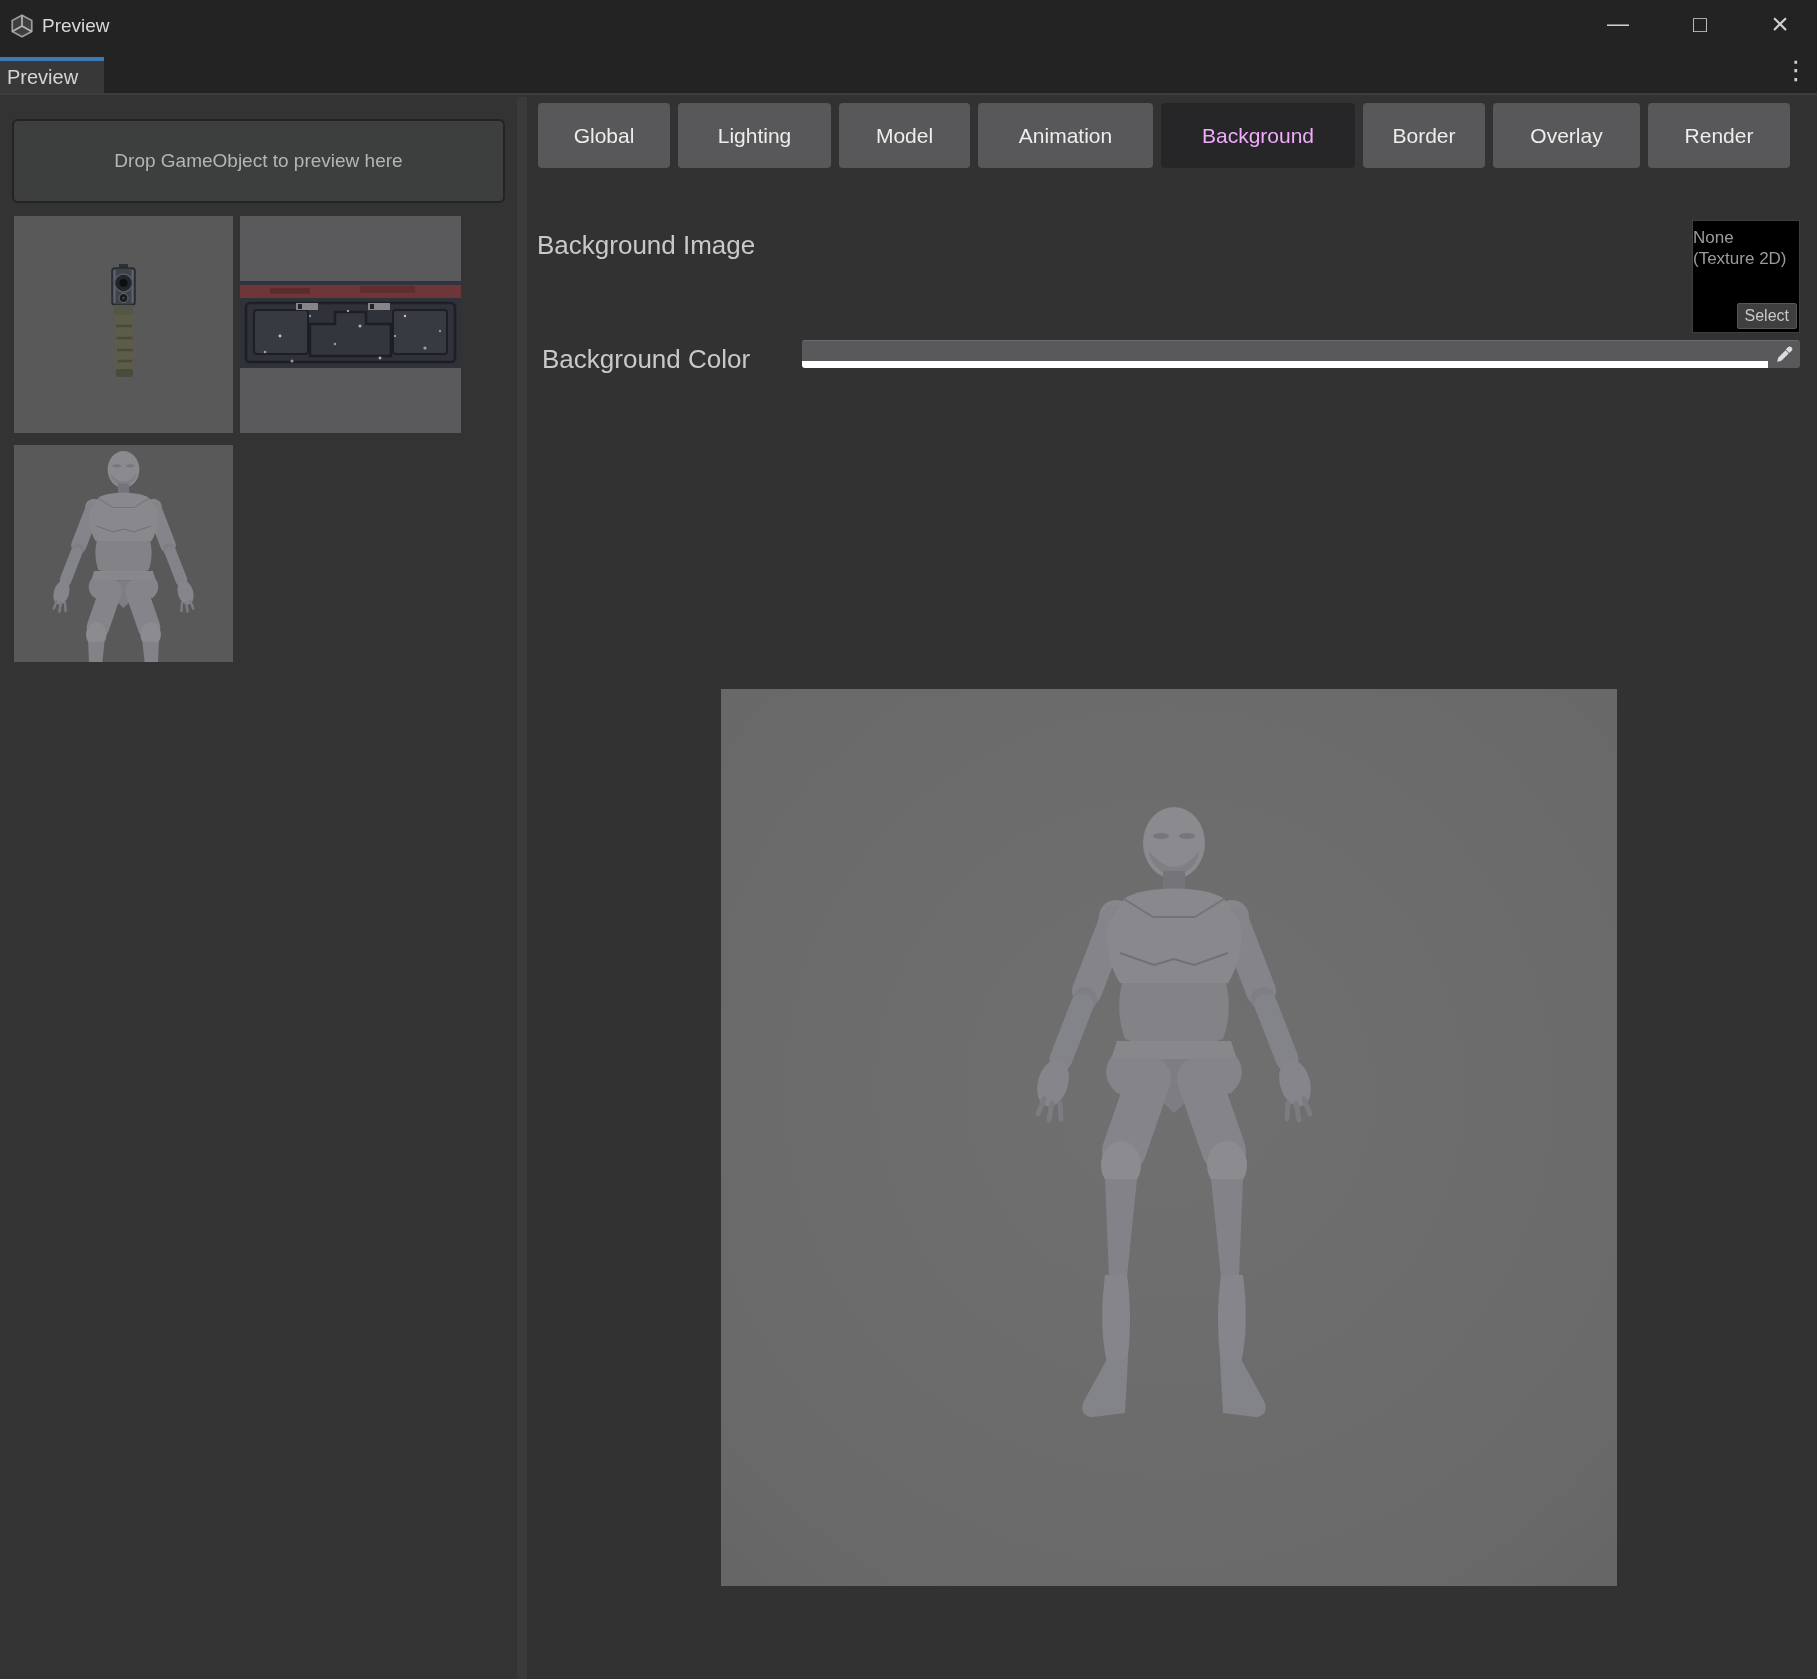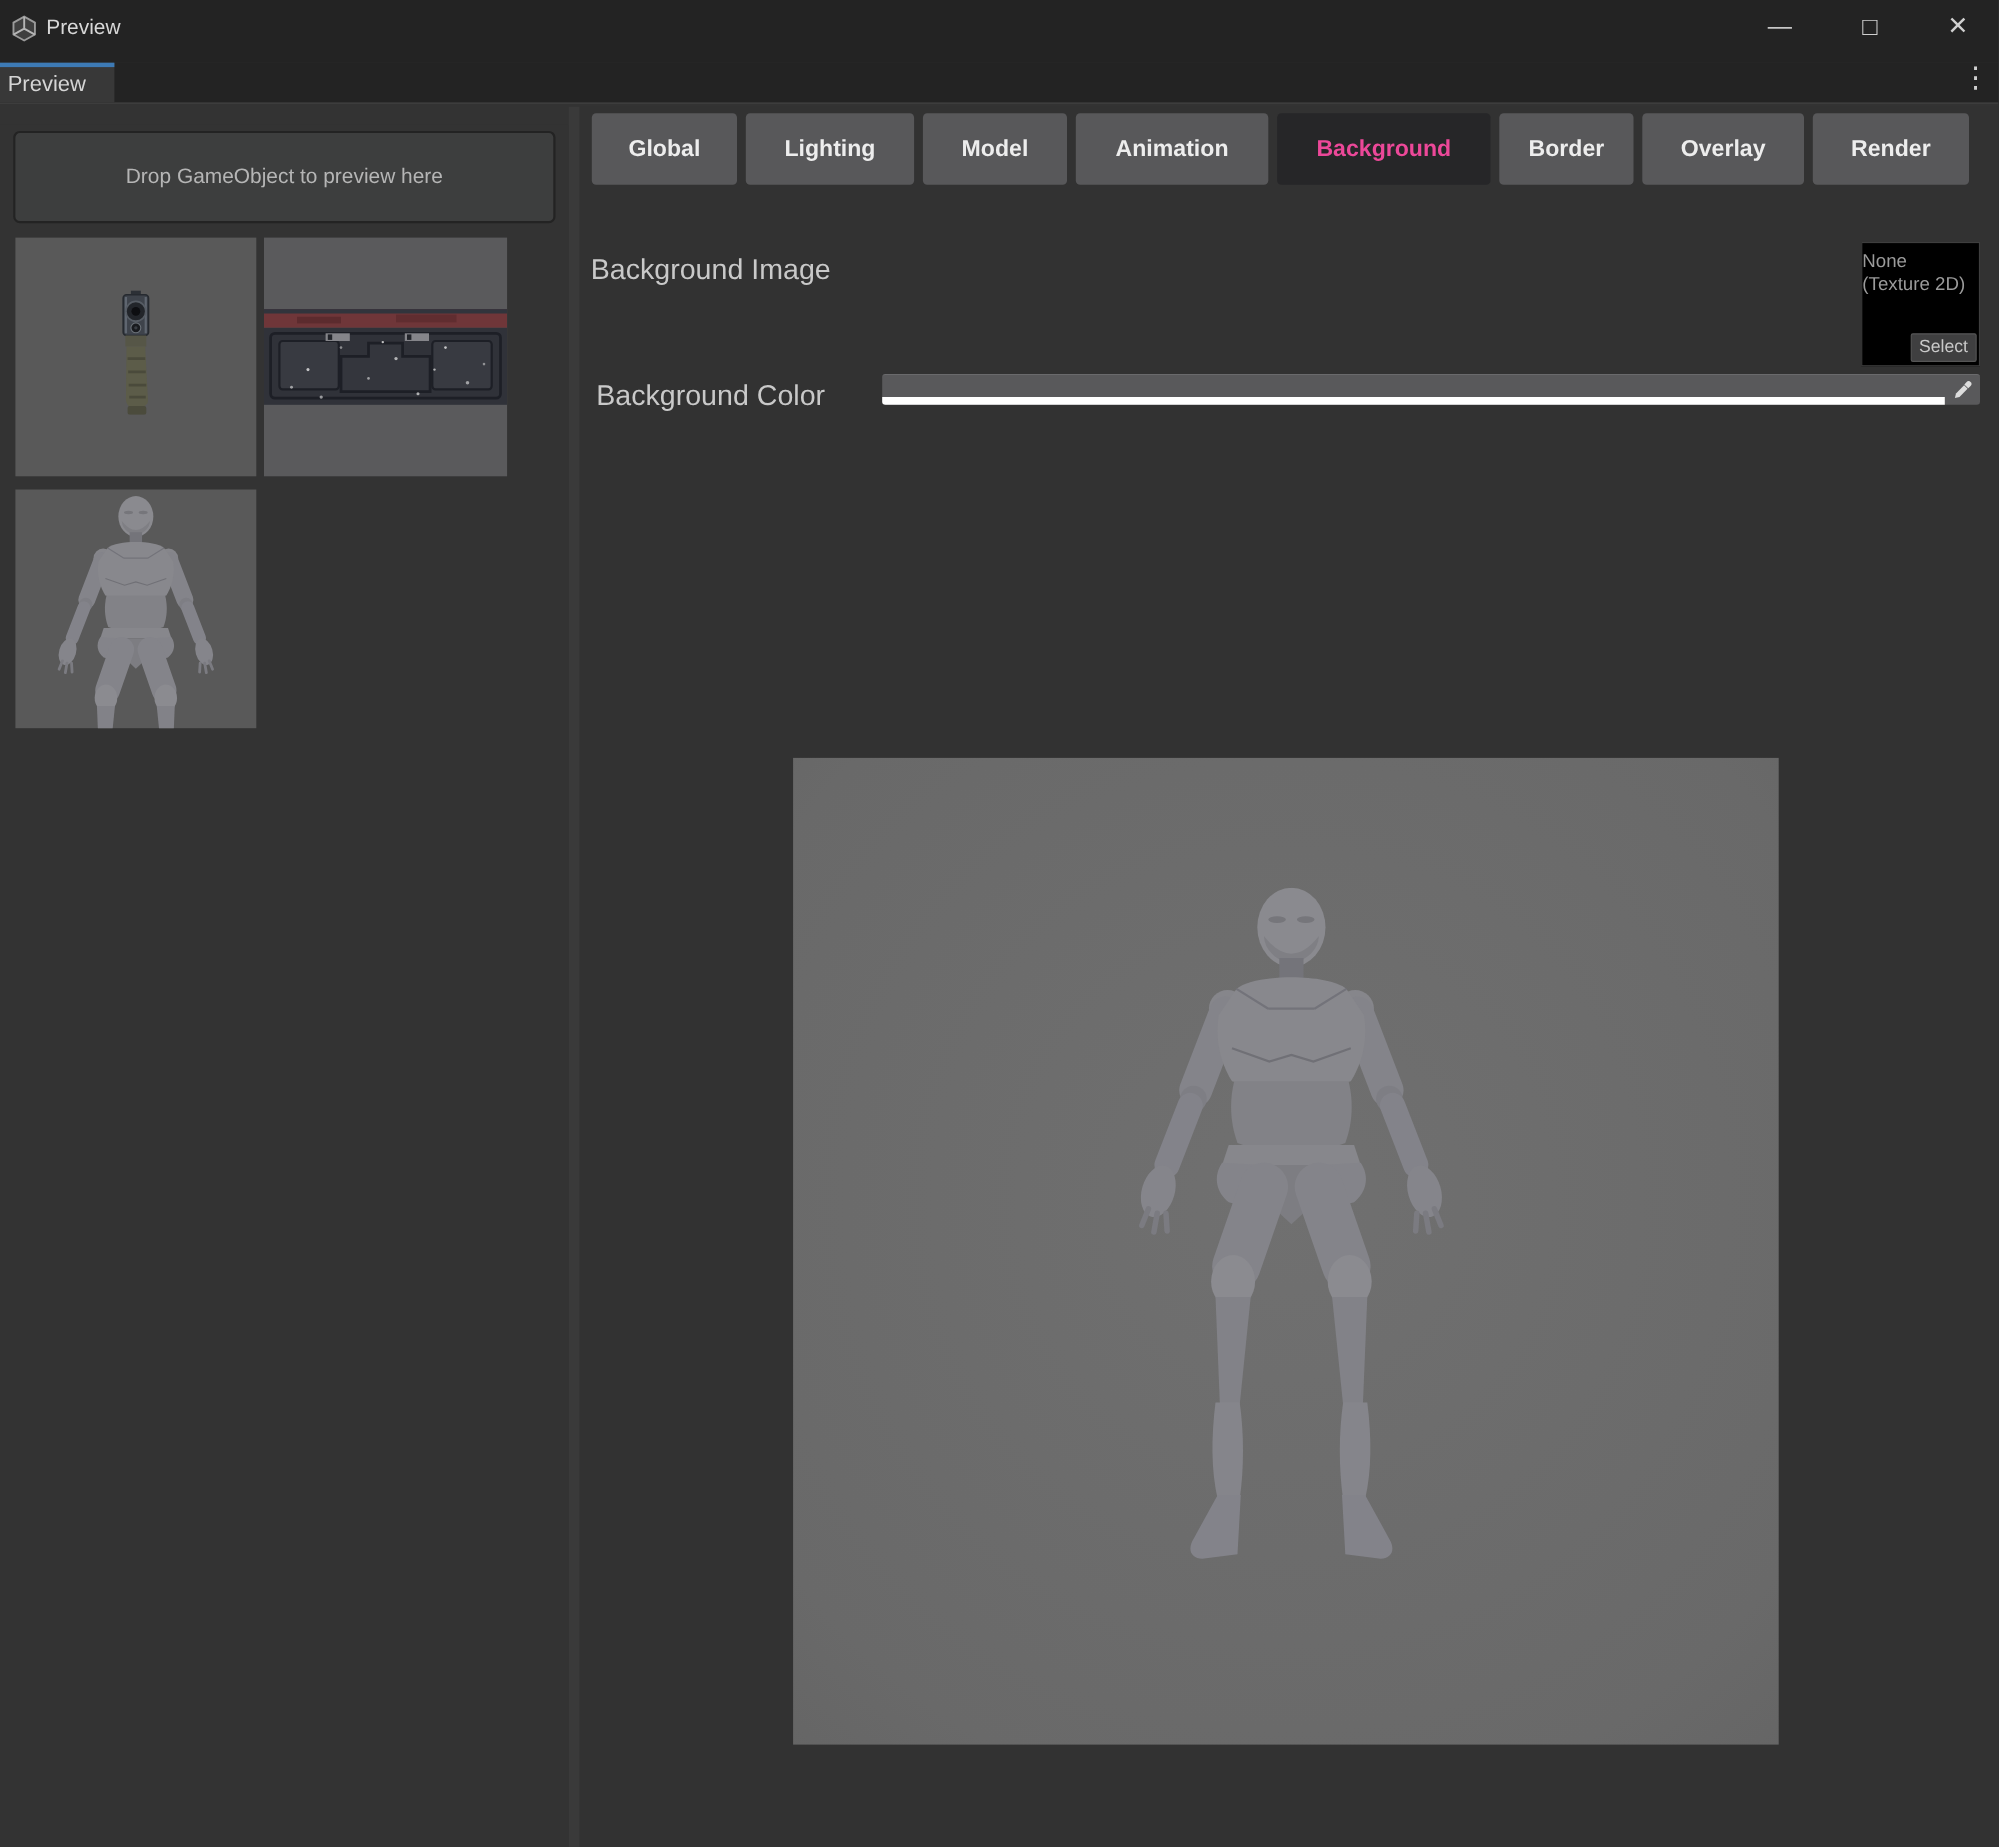--- a/index.html
+++ b/index.html
@@ -38,28 +38,28 @@
                color:#b5b5b5; font-size:19px; }
   .thumb { position:absolute; overflow:hidden; }
   .thumb-1 { left:14px; top:103px; width:219px; height:217px; background:#595959; }
   .thumb-2 { left:240px; top:103px; width:221px; height:217px; background:#5a5a5c; }
   .thumb-3 { left:14px; top:332px; width:219px; height:217px; background:#595959; }
 
   
   .right-panel { position:absolute; left:527px; top:0; width:1290px; height:1582px; background:#323232; }
   .toolbar { position:absolute; left:11px; top:6px; display:flex; gap:8px; }
   .tb-btn { height:65px; background:#58585a; border:none; border-radius:4px;
-            color:#ededed; font-size:21px; font-weight:bold;
+            color:#ededed; font-size:21px; font-weight:normal;
             font-family:"Liberation Sans","DejaVu Sans",sans-serif;
             display:flex; align-items:center; justify-content:center; }
   .tb-btn:nth-child(1){width:132px}.tb-btn:nth-child(2){width:153px}
   .tb-btn:nth-child(3){width:131px}.tb-btn:nth-child(4){width:175px}
   .tb-btn:nth-child(5){width:194px}.tb-btn:nth-child(6){width:122px}
   .tb-btn:nth-child(7){width:147px}.tb-btn:nth-child(8){width:142px}
-  .tb-btn.active { background:#262628; color:#ec4899; }
+  .tb-btn.active { background:#262628; color:#f0abfc; }
 
   .field-label { position:absolute; color:#c9c9c9; font-size:26px; }
   .lbl-bgimg { left:10px; top:133px; }
   .lbl-bgcol { left:15px; top:247px; }
 
   .texture-box { position:absolute; right:17px; top:123px; width:108px; height:113px;
                  background:#000000; border:1px solid #3e3e3e; text-align:left;
                  color:#9b9b9b; font-size:17px; line-height:21px; padding-top:6px; }
   .select-btn { position:absolute; right:2px; bottom:3px; background:#3f3f40; color:#c9c9c9;
                 font-size:16px; padding:1px 7px 2px; border-radius:2px; border:1px solid #565656;margin-left:18px; }

